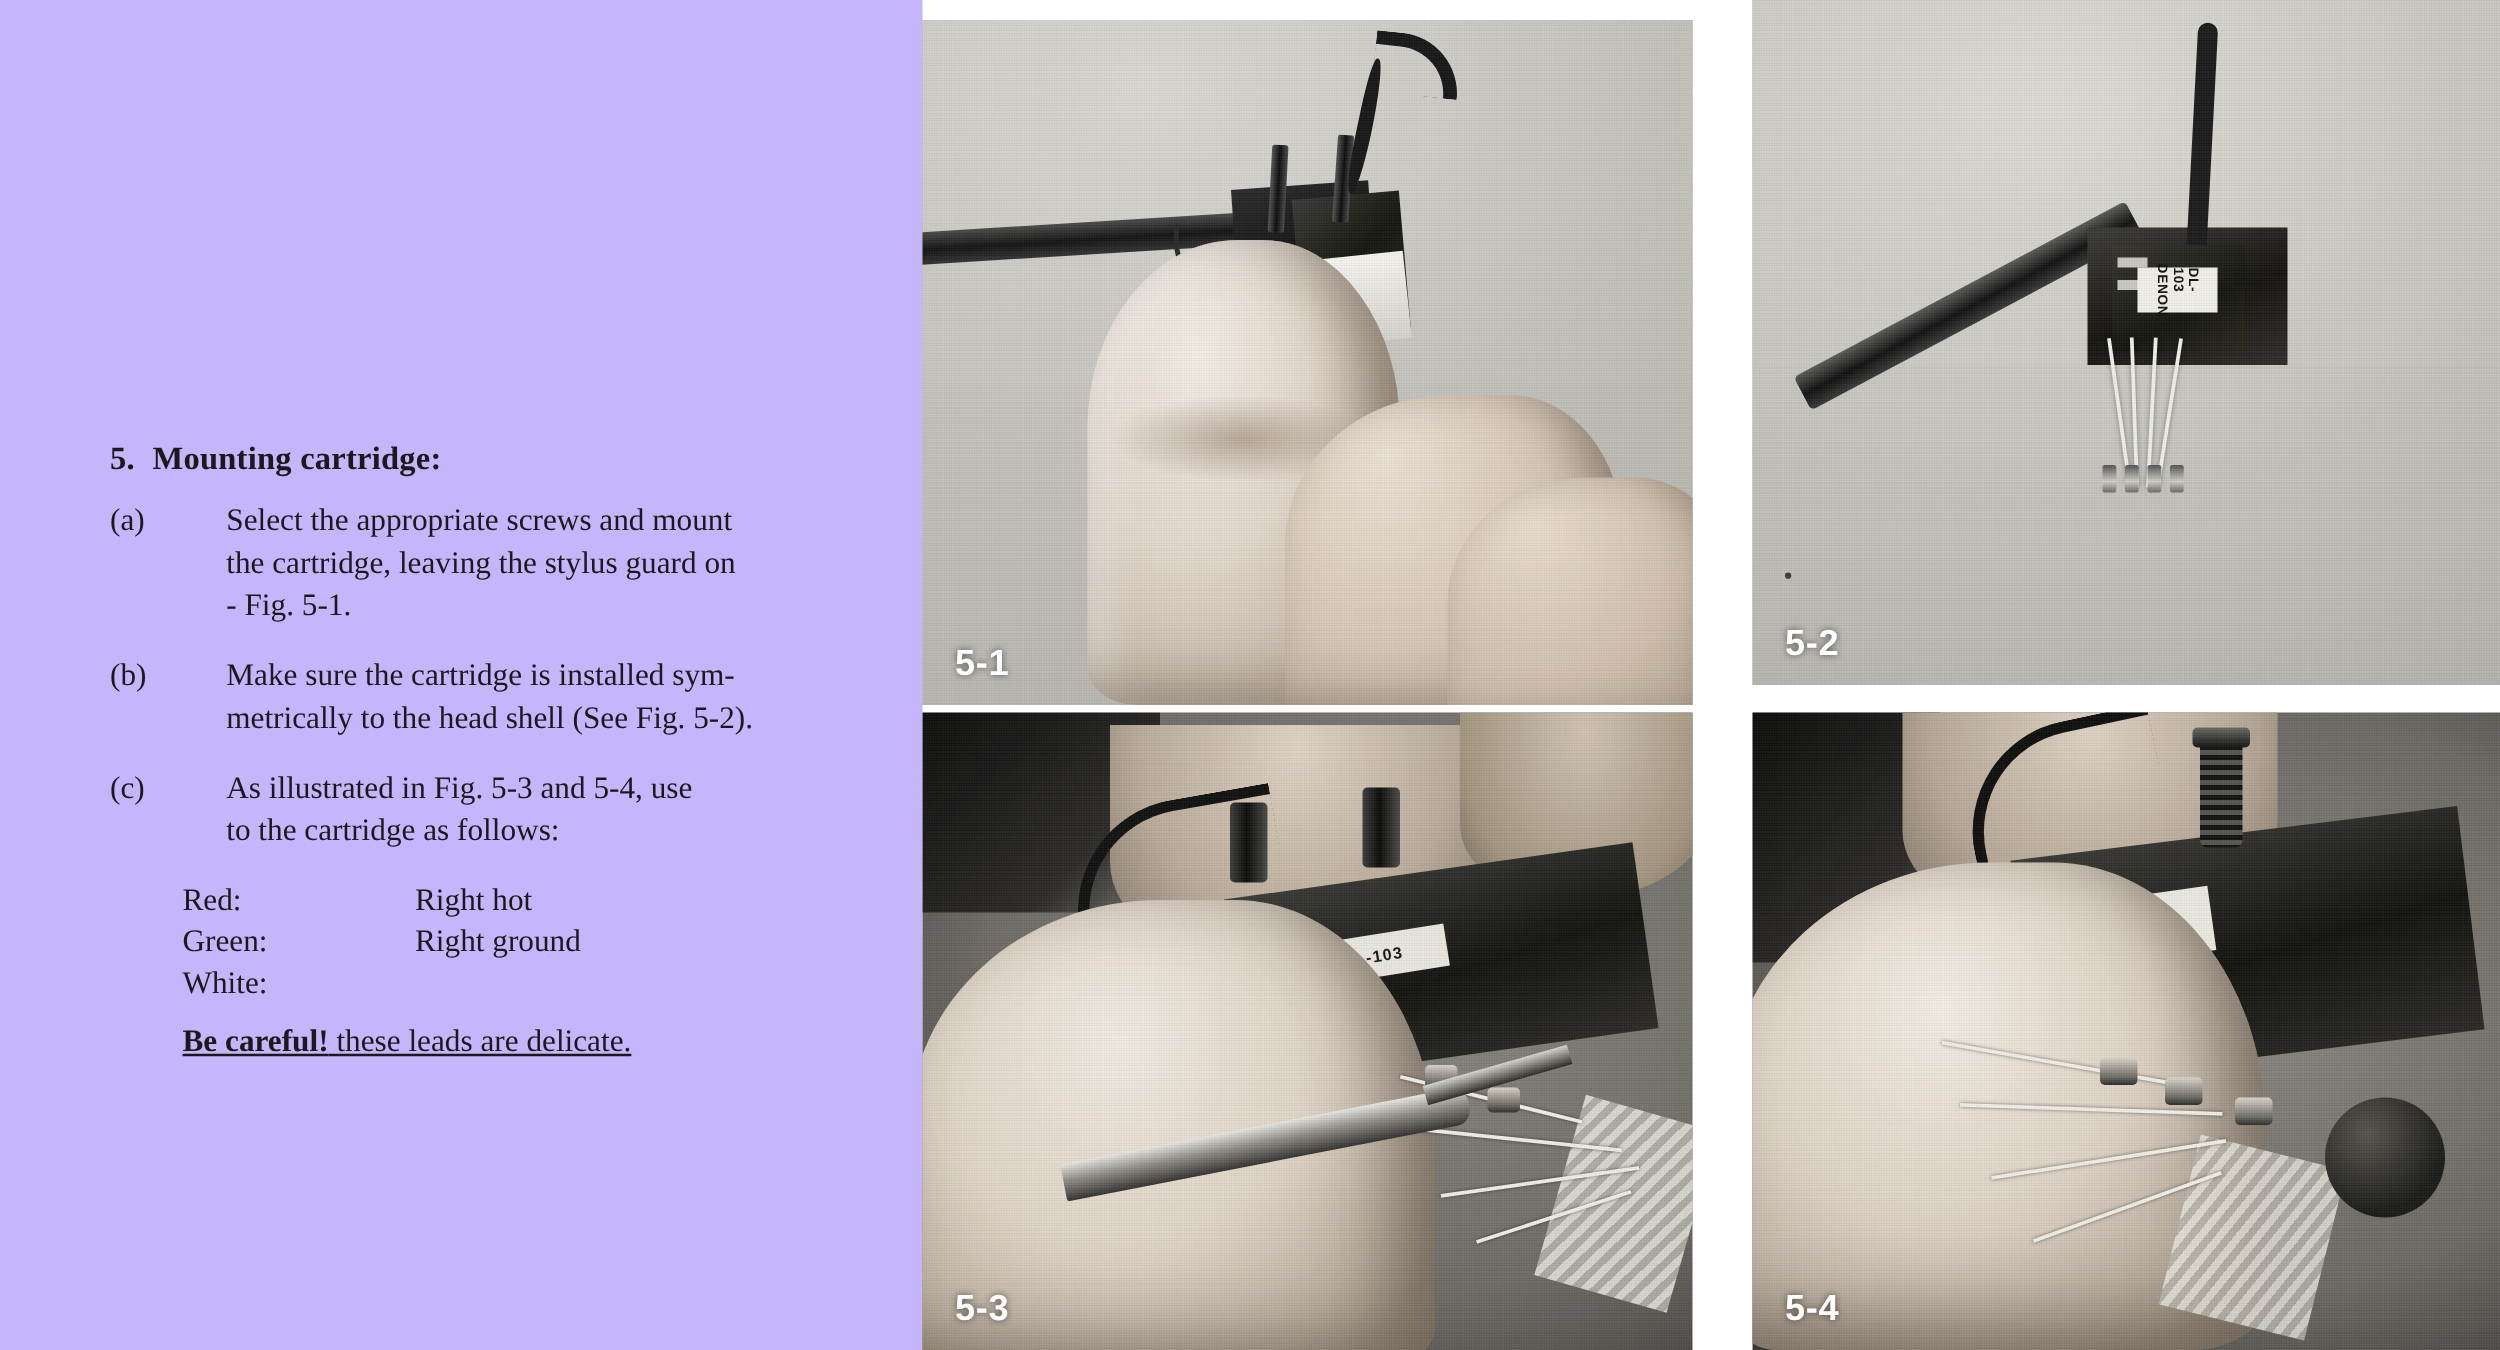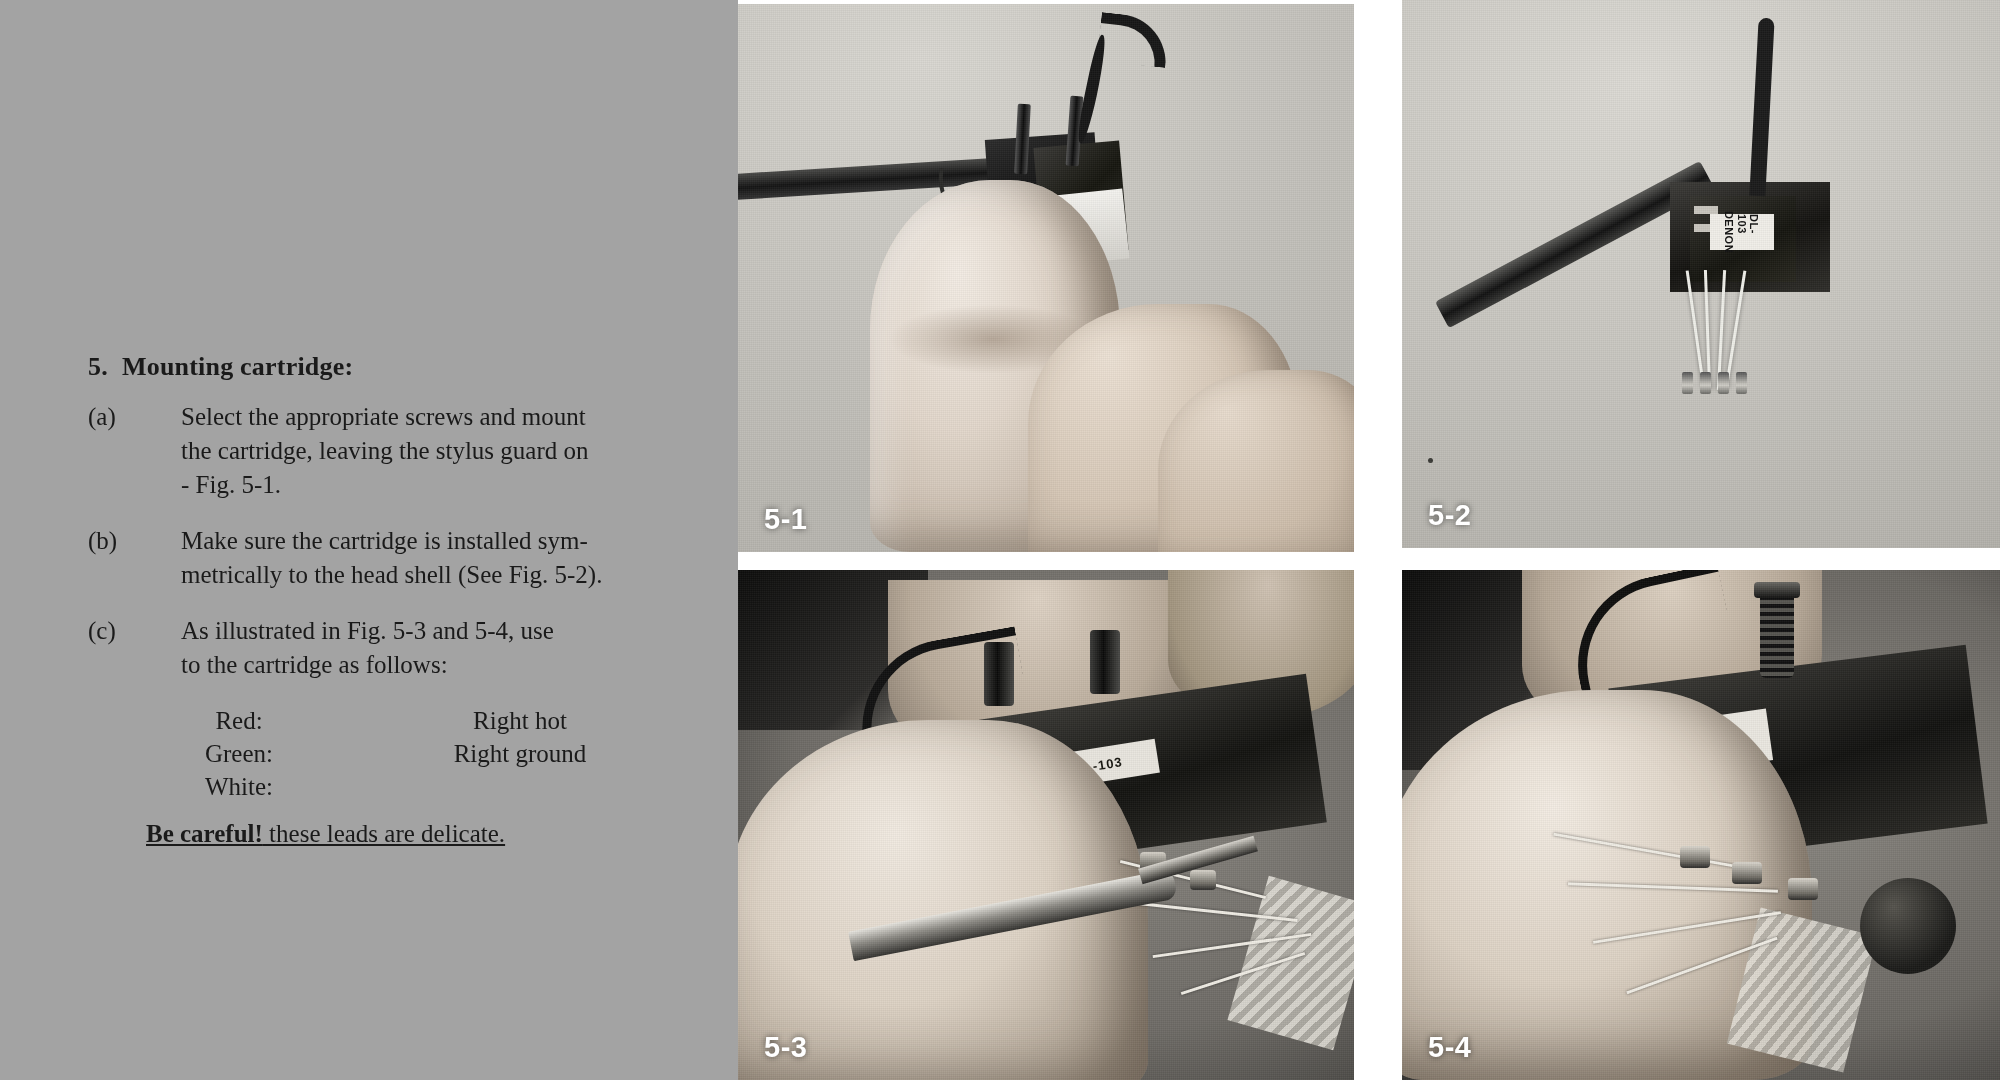--- a/index.html
+++ b/index.html
@@ -20,21 +20,21 @@
     background: #f2f1ed;
   }
 
   
   .text-col {
     position: absolute;
     left: 0;
     top: 0;
     width: 862px;
     height: 1080px;
-    background: #a3a3a3;
+    background: #c4b5fd;
   }
   .instructions {
     position: absolute;
     left: 88px;
     top: 352px;
     width: 620px;
     color: #1a1a1a;
   }
   .step-head {
     font-size: 26px;
@@ -69,21 +69,20 @@
     text-align: left;
   }
   .lead-table {
     margin-top: 6px;
     margin-left: 58px;
     font-size: 25px;
     line-height: 33px;
   }
   .lead-row {
     display: flex;
-    text-align: center;
   }
   .lead-row .color {
     width: 186px;
     flex: 0 0 186px;
   }
   .lead-row .fn {
     flex: 1 1 auto;
   }
   .careful {
     margin-top: 14px;
@@ -103,21 +102,21 @@
     top: 0;
     width: 1262px;
     height: 1080px;
     background: #ffffff;
   }
   .photo {
     position: absolute;
     overflow: hidden;
     background: #9a9a96;
   }
-  .p1 { left: 0px;   top: 4px;   width: 616px; height: 548px; }
+  .p1 { left: 0px;   top: 16px;   width: 616px; height: 548px; }
   .p2 { left: 664px; top: 0px;   width: 598px; height: 548px; }
   .p3 { left: 0px;   top: 570px; width: 616px; height: 510px; }
   .p4 { left: 664px; top: 570px; width: 668px; height: 510px; padding-left: 24px; }
 
   .photo .caption {
     position: absolute;
     left: 26px;
     bottom: 16px;
     color: #ffffff;
     font-family: "Liberation Sans", sans-serif;

